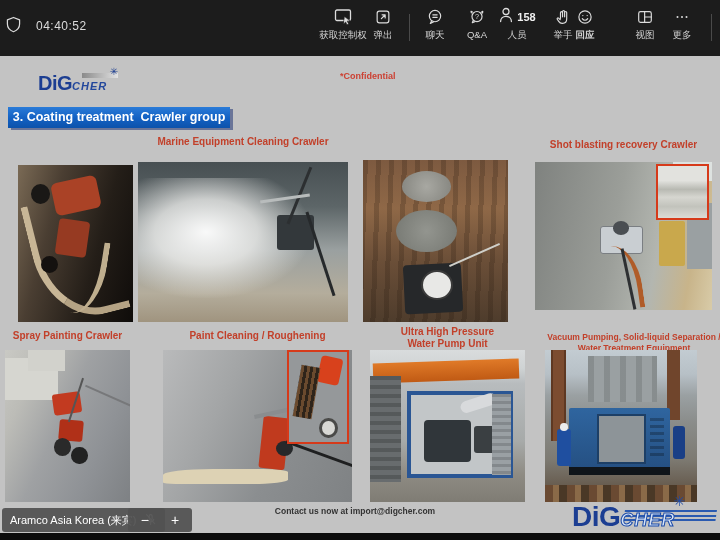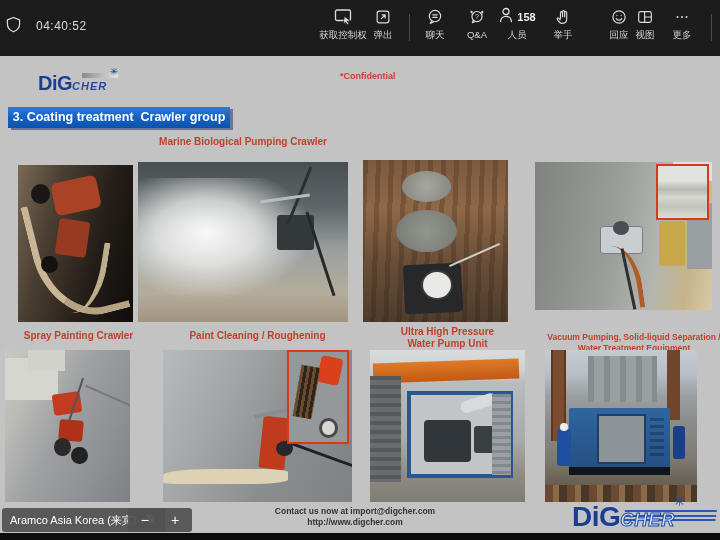--- a/index.html
+++ b/index.html
@@ -159,21 +159,21 @@
 
     <div class="ab tb-btn" style="left:546px;width:34px;">
       <span class="iconrow">
         <svg width="18" height="18" viewBox="0 0 20 20" class="tbi">
             <path d="M7.2 11.5V5.2a1.15 1.15 0 0 1 2.3 0v4.6M9.5 9.6V3.9a1.15 1.15 0 0 1 2.3 0v5.7M11.8 9.8V5a1.15 1.15 0 0 1 2.3 0v7.2c0 2.8-1.9 4.8-4.6 4.8h-.6c-1.7 0-2.8-.9-3.7-2.2l-1.6-2.3c-.6-.9.6-2 1.5-1.2l1.9 1.7"></path>
           </svg>
       </span>
       <span class="lbl">举手</span>
     </div>
 
-    <div class="ab tb-btn" style="left:602px;width:34px;">
+    <div class="ab tb-btn" style="left:568px;width:34px;font-weight:bold;">
       <span class="iconrow">
         <svg width="18" height="18" viewBox="0 0 20 20" class="tbi">
             <circle cx="10" cy="10" r="6.8"></circle>
             <circle cx="7.6" cy="8.4" r=".7" fill="#dcdcdc" stroke="none"></circle>
             <circle cx="12.4" cy="8.4" r=".7" fill="#dcdcdc" stroke="none"></circle>
             <path d="M7 11.8c.8 1.2 1.9 1.8 3 1.8s2.2-.6 3-1.8"></path>
           </svg>
       </span>
       <span class="lbl">回应</span>
     </div>
@@ -208,21 +208,22 @@
   <div class="ab logo logo-top">
     <span class="dig">DiG</span><span class="cher">CHER</span>
     <span class="jetbar"></span>
     <span class="star">✳</span>
   </div>
 
   <div class="ab confidential">*Confidential</div>
 
   <div class="ab banner">3. Coating treatment  Crawler group</div>
 
-  <div class="ab cap" style="left:138px;top:136px;width:210px;">Marine Biological Pumping Crawler</div>
+  <div class="ab cap" style="left:138px;top:136px;width:210px;">Marine Equipment Cleaning Crawler</div>
+  <div class="ab cap" style="left:535px;top:139px;width:177px;">Shot blasting recovery Crawler</div>
 
   <div class="ab ph ph1">
     <div class="ab" style="left:14%;top:20%;width:66%;height:74%;border-left:7px solid #c8b696;border-bottom:7px solid #b5a384;border-bottom-left-radius:70% 60%;transform:rotate(-14deg);"></div>
     <div class="ab" style="left:44%;top:48%;width:26%;height:48%;border-right:6px solid #bfae8e;border-bottom-right-radius:80% 70%;transform:rotate(9deg);"></div>
     <div class="ab" style="left:30%;top:9%;width:40%;height:21%;background:#aa4226;border-radius:6px;transform:rotate(-12deg);"></div>
     <div class="ab" style="left:34%;top:35%;width:27%;height:23%;background:#963a22;border-radius:4px;transform:rotate(8deg);"></div>
     <div class="ab" style="left:11%;top:12%;width:17%;height:13%;background:#1a1816;border-radius:50%;"></div>
     <div class="ab" style="left:20%;top:58%;width:15%;height:11%;background:#14110f;border-radius:50%;"></div>
   </div>
 
@@ -247,21 +248,21 @@
     <div class="ab" style="left:78%;top:0;width:22%;height:13%;background:#dde2e0;"></div>
     <div class="ab" style="left:70%;top:40%;width:15%;height:30%;background:#c9a84c;border-radius:2px;"></div>
     <div class="ab" style="left:86%;top:28%;width:14%;height:44%;background:#9aa0a2;"></div>
     <div class="ab" style="left:37%;top:43%;width:23%;height:18%;background:#c9ced2;border:1px solid #7a7e82;border-radius:3px;"></div>
     <div class="ab" style="left:44%;top:40%;width:9%;height:9%;background:#4a4e52;border-radius:50%;"></div>
     <div class="ab" style="left:39%;top:56%;width:18%;height:44%;border-right:5px solid #b05c28;border-top-right-radius:70%;transform:rotate(-8deg);"></div>
     <div class="ab" style="left:52%;top:58%;width:3px;height:42%;background:#2e3032;transform:rotate(-12deg);"></div>
     <div class="ab inset" style="left:121px;top:2px;width:53px;height:56px;background:linear-gradient(180deg,#e2e2de 0%,#e2e2de 28%,#b8b9b2 45%,#d6d6d0 60%,#c2c3bc 78%,#dcdcd6 100%);"></div>
   </div>
 
-  <div class="ab cap" style="left:16px;top:330px;width:125px;">Spray Painting Crawler</div>
+  <div class="ab cap" style="left:5px;top:330px;width:125px;">Spray Painting Crawler</div>
   <div class="ab cap" style="left:163px;top:330px;width:189px;">Paint Cleaning / Roughening</div>
   <div class="ab cap" style="left:370px;top:326px;width:155px;">Ultra High Pressure
 Water Pump Unit</div>
   <div class="ab cap small" style="left:544px;top:326px;width:180px;margin-top:6px;">Vacuum Pumping, Solid-liquid Separation /
 Water Treatment Equipment</div>
 
   <div class="ab ph ph5">
     <div class="ab" style="left:0;top:5%;width:42%;height:28%;background:#d6d6d0;"></div>
     <div class="ab" style="left:18%;top:0;width:30%;height:14%;background:#d2d2cc;"></div>
     <div class="ab" style="left:38%;top:28%;width:22%;height:14%;background:#c23a20;border-radius:3px;transform:rotate(-8deg);"></div>
@@ -305,21 +306,20 @@
       <div class="ab" style="left:80%;top:16%;width:14%;height:60%;background-image:repeating-linear-gradient(180deg,rgba(0,0,0,.25) 0 3px,rgba(0,0,0,0) 3px 7px);"></div>
     </div>
     <div class="ab" style="left:8%;top:52%;width:9%;height:24%;background:#1f4fa0;border-radius:3px;"></div>
     <div class="ab" style="left:10%;top:48%;width:5%;height:5%;background:#ececec;border-radius:50%;"></div>
     <div class="ab" style="left:84%;top:50%;width:8%;height:22%;background:#1a3f86;border-radius:3px;"></div>
     <div class="ab" style="left:0;bottom:0;width:100%;height:11%;background:repeating-linear-gradient(90deg,#6a4a32 0 8px,#8a6a48 8px 14px,#4a3826 14px 22px);"></div>
   </div>
 
   <div class="ab contact">
     <div>Contact us now at import@digcher.com</div>
-    <div>http://www.digcher.com</div>
   </div>
 
   <div class="ab logo logo-bot">
     <span class="jetlines"></span>
     <span class="digwrap"><span class="dig">DiG</span><span class="cher">CHER</span></span>
     <span class="star">✳</span>
   </div>
 
   <div class="ab pill pill-name">
     <span>Aramco Asia Korea (来宾)</span>

